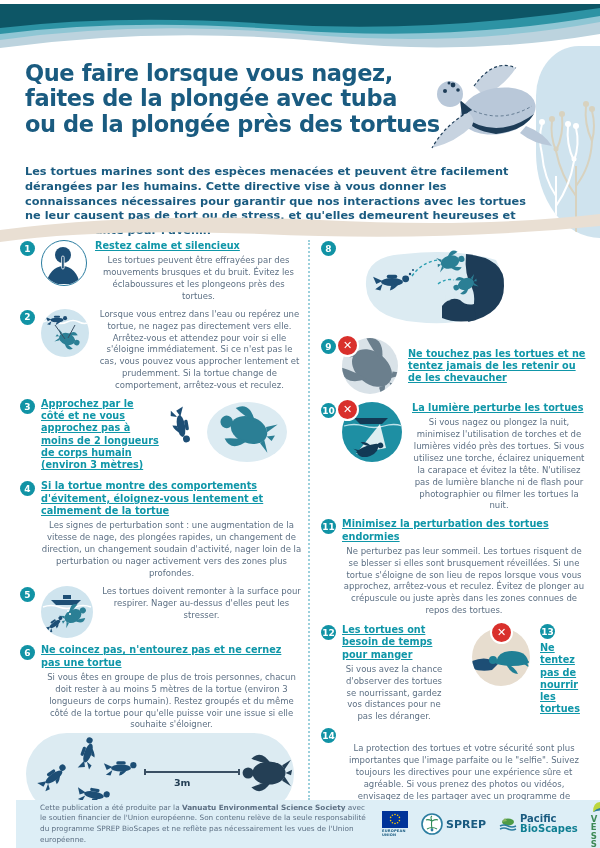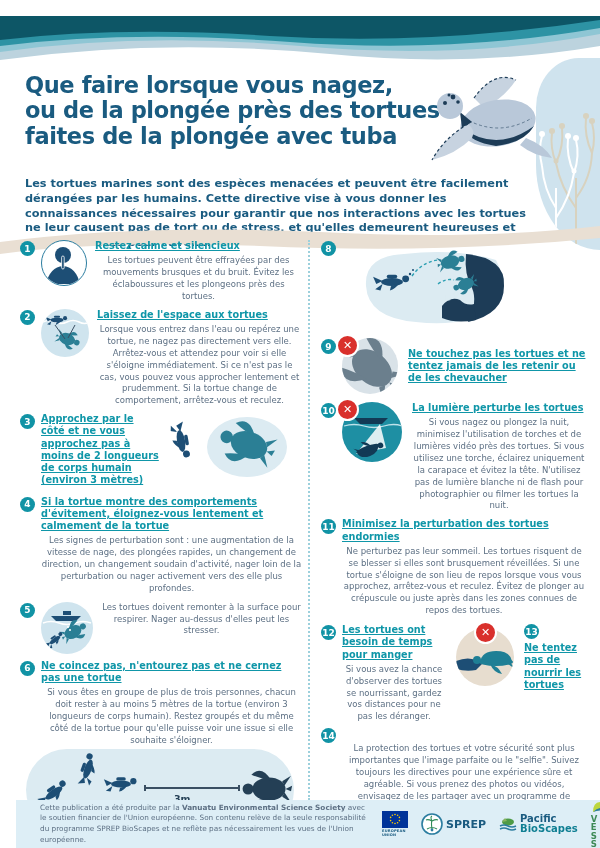--- a/index.html
+++ b/index.html
@@ -1,20 +1,20 @@
 <!DOCTYPE html>
 <html><head>
 <meta charset="utf-8">
 <style>
   html,body{margin:0;padding:0;background:#fff;}
   .poster{position:relative;width:600px;height:848px;background:#fff;overflow:hidden;
           font-family:"DejaVu Sans","Liberation Sans",sans-serif;}
   svg{display:block}
   
-  .hdr{position:absolute;top:16px;left:0;width:600px;height:235px;}
+  .hdr{position:absolute;top:4px;left:0;width:600px;height:235px;}
   .waves{position:absolute;top:0;left:0;}
   .coral-panel{position:absolute;top:42px;right:0;width:64px;height:192px;background:#cfe3ee;
                border-radius:60px 0 0 90px / 70px 0 0 120px;overflow:hidden;}
   .title{position:absolute;left:25px;top:57px;font-size:22.5px;font-weight:bold;color:#1a5b80;
          line-height:1.13;letter-spacing:-0.4px;}
   .hero-turtle{position:absolute;left:412px;top:52px;}
   .intro{position:absolute;left:25px;top:150px;width:510px;font-size:11.3px;font-weight:bold;
          color:#1a5b80;line-height:1.3;}
   .beige-wave{position:absolute;left:0;top:206px;}
   
@@ -121,22 +121,22 @@
           <circle cx="40" cy="80" r="3"></circle>
             <circle cx="32" cy="78" r="3"></circle>
             <circle cx="6" cy="76" r="3"></circle>
             <circle cx="38" cy="113" r="2.5"></circle>
         </g>
       </svg>
     </div>
 
     <div class="title">
       <div>Que faire lorsque vous nagez,</div>
+      <div>faites de la plongée avec tuba</div>
       <div>ou de la plongée près des tortues</div>
-      <div>faites de la plongée avec tuba</div>
     </div>
 
     <svg class="hero-turtle" width="150" height="100" viewBox="0 0 150 100">
       <path d="M62,30 Q82,2 104,12 Q92,30 72,40 Z" fill="#c7d3e0"></path>
       <path d="M62,30 Q82,2 104,12" fill="none" stroke="#1d3c57" stroke-width="1.2" stroke-dasharray="3,2.5"></path>
       <ellipse cx="86" cy="55" rx="38" ry="23" fill="#b9c8d9" transform="rotate(-10 86 55)"></ellipse>
       <path d="M50,60 Q85,85 122,58 Q112,75 84,78 Q58,74 50,60 Z" fill="#1d3c57"></path>
       <path d="M52,50 Q86,70 120,50" fill="none" stroke="#1d3c57" stroke-width="1" stroke-dasharray="3,2.5" opacity=".55"></path>
       <path d="M48,44 L60,54 L50,60 Z" fill="#1d3c57"></path>
       <circle cx="38" cy="38" r="13" fill="#b9c8d9"></circle>
@@ -183,21 +183,20 @@
             <g fill="#1d4e75" transform="translate(16,11) scale(0.62)">
                 <use href="#diver"></use>
               </g>
             <g fill="#2b7f95" transform="translate(26,30) scale(0.55) rotate(20)">
                 <use href="#turtle-top"></use>
               </g>
             <path d="M14,16 L24,30 M34,16 L27,29" stroke="#3a4f63" stroke-width="1"></path>
           </svg>
         </div>
         <div class="stack">
-          <p class="h">Laissez de l'espace aux tortues</p>
           <p class="b">Lorsque vous entrez dans l'eau ou repérez une tortue, ne nagez pas directement vers elle. Arrêtez-vous et attendez pour voir si elle s'éloigne immédiatement. Si ce n'est pas le cas, vous pouvez vous approcher lentement et prudemment. Si la tortue change de comportement, arrêtez-vous et reculez.</p>
         </div>
       </div>
 
       <div class="item">
         <div class="nb">3</div>
         <p class="h" style="width:118px;flex:none">Approchez par le côté et ne vous approchez pas à moins de 2 longueurs de corps humain (environ 3 mètres)</p>
         <svg width="128" height="66" viewBox="0 0 128 66">
           <ellipse cx="88" cy="34" rx="40" ry="30" fill="#dcebf2"></ellipse>
           <g fill="#1d4e75" transform="translate(22,28) rotate(80) scale(1.05)">
@@ -207,21 +206,21 @@
               <use href="#turtle-top"></use>
             </g>
         </svg>
       </div>
 
       <div style="margin-bottom:7px">
         <div class="item" style="margin-bottom:0">
           <div class="nb">4</div>
           <p class="h">Si la tortue montre des comportements d'évitement, éloignez-vous lentement et calmement de la tortue</p>
         </div>
-        <p class="b indent">Les signes de perturbation sont : une augmentation de la vitesse de nage, des plongées rapides, un changement de direction, un changement soudain d'activité, nager loin de la perturbation ou nager activement vers des elle plus profondes.</p>
+        <p class="b indent">Les signes de perturbation sont : une augmentation de la vitesse de nage, des plongées rapides, un changement de direction, un changement soudain d'activité, nager loin de la perturbation ou nager activement vers des zones plus profondes.</p>
       </div>
 
       <div class="item">
         <div class="nb">5</div>
         <div class="ic ic-blue" style="width:52px;height:52px">
           <svg width="52" height="52" viewBox="0 0 52 52">
             <path d="M10,14 L40,14 L35,19 L15,19 Z" fill="#1d4e75"></path>
             <rect x="22" y="9" width="8" height="4" fill="#1d4e75"></rect>
             <path d="M2,21 Q10,18 18,21 T34,21 T50,21" fill="none" stroke="#fff" stroke-width="1.4"></path>
             <g fill="#2b7f95" transform="translate(32,30) scale(0.6) rotate(-30)">
@@ -338,21 +337,21 @@
       <div style="margin:4px 0 7px">
         <div class="item" style="margin-bottom:0">
           <div class="nb">11</div>
           <p class="h">Minimisez la perturbation des tortues endormies</p>
         </div>
         <p class="b indent">Ne perturbez pas leur sommeil. Les tortues risquent de se blesser si elles sont brusquement réveillées. Si une tortue s'éloigne de son lieu de repos lorsque vous vous approchez, arrêtez-vous et reculez. Évitez de plonger au crépuscule ou juste après dans les zones connues de repos des tortues.</p>
       </div>
 
       <div class="item" style="margin-bottom:4px">
         <div class="nb">12</div>
-        <div class="stack" style="width:104px;flex:none;margin-right:8px">
+        <div class="stack" style="width:104px;flex:none;margin-right:24px">
           <p class="h">Les tortues ont besoin de temps pour manger</p>
           <p class="b">Si vous avez la chance d'observer des tortues se nourrissant, gardez vos distances pour ne pas les déranger.</p>
         </div>
         <div style="position:relative;flex:none;margin:4px 10px 0 2px">
           <div class="xb" style="top:-7px;left:18px">✕</div>
           <div class="ic ic-sand" style="width:58px;height:58px;margin:0">
             <svg width="58" height="58" viewBox="0 0 58 58">
               <path d="M-2,34 Q10,28 20,32 L26,36 L20,42 Q8,44 -2,40 Z" fill="#1d4e75"></path>
               <g fill="#1f7f95" transform="translate(40,32) scale(1.0)">
                   <use href="#turtle-side"></use>

